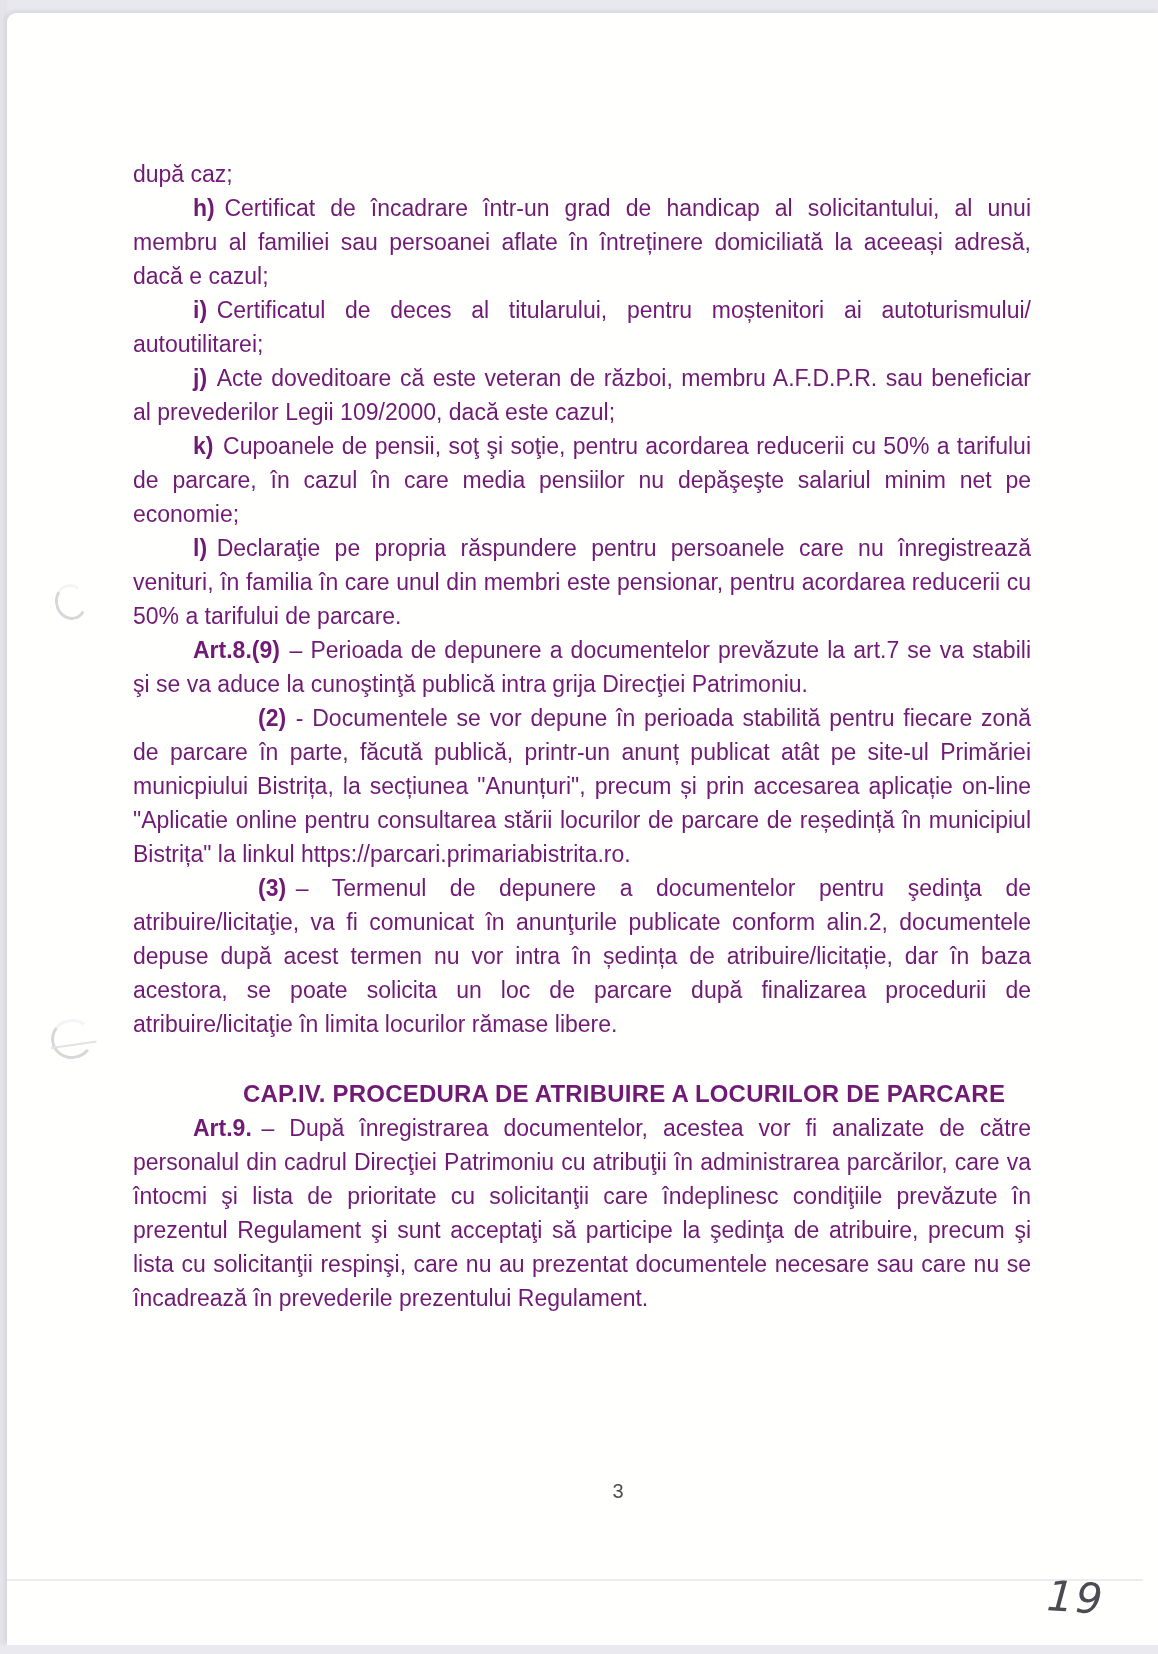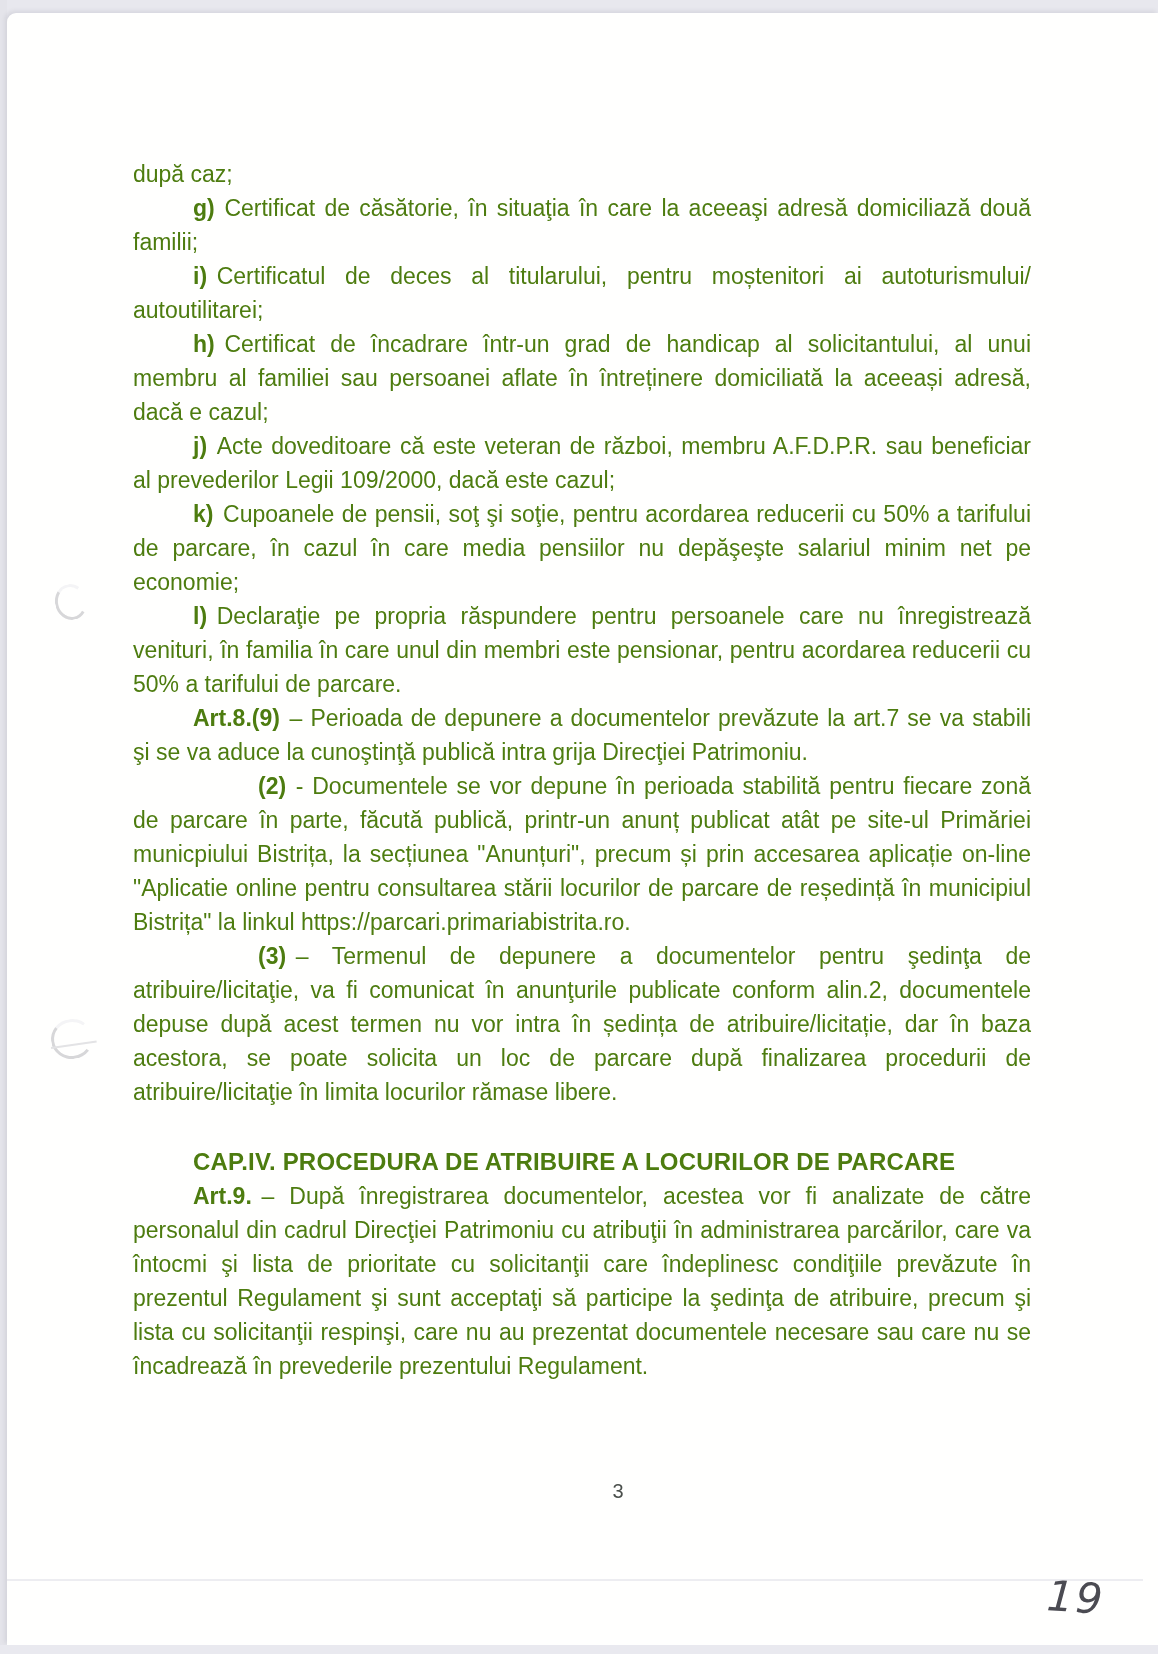--- a/index.html
+++ b/index.html
@@ -9,30 +9,30 @@
     background:#e8e8ee;
     font-family:"Liberation Sans","DejaVu Sans",sans-serif;
   }
   .page{
     position:absolute;left:7px;top:13px;width:1151px;height:1632px;
     background:#fffffe;border-top-left-radius:9px;
     box-shadow:-2px -2px 4px rgba(60,60,80,0.10);
   }
   .textcol{
     position:absolute;left:126px;top:144px;width:898px;
-    font-size:23px;line-height:34px;color:#4d7c0f;
+    font-size:23px;line-height:34px;color:#701a75;
     text-align:justify;
   }
   .textcol p{margin:0;padding:0;}
   .ind1{text-indent:60px;}
   .ind2{text-indent:125px;}
   b.lbl{margin-right:0.42em;}
   .chapter{
-    margin:36px 0 0 60px;font-weight:bold;font-size:24px;line-height:34px;
-    text-align:left;letter-spacing:0.2px;
+    margin:36px 0 0 84px;font-weight:bold;font-size:24px;line-height:34px;
+    text-align:center;letter-spacing:0.2px;
   }
   .chapter span{display:block;}
   .pagenum{
     position:absolute;left:591px;top:1467px;width:40px;
     font-size:20px;color:#4a4f4b;text-align:center;
   }
   .handwritten{
     position:absolute;left:1040px;top:1560px;
     font-family:"DejaVu Sans",sans-serif;font-style:italic;
     font-size:42px;color:#4b4b52;transform:rotate(4deg);
@@ -66,30 +66,27 @@
 
 <div class="page">
 
   <span class="punch punch1"></span>
   <span class="punch punch2"></span>
 
   <div class="textcol">
 
     <p>după caz;</p>
 
+
     <p class="ind1">
-      <b class="lbl">g)</b><span>Certificat de căsătorie, în situaţia în care la aceeaşi adresă domiciliază două familii;</span>
+      <b class="lbl">h)</b><span>Certificat de încadrare într-un grad de handicap al solicitantului, al unui membru al familiei sau persoanei aflate în întreținere domiciliată la aceeași adresă, dacă e cazul;</span>
     </p>
 
     <p class="ind1">
       <b class="lbl">i)</b><span>Certificatul de deces al titularului, pentru moștenitori ai autoturismului/ autoutilitarei;</span>
-    </p>
-
-    <p class="ind1">
-      <b class="lbl">h)</b><span>Certificat de încadrare într-un grad de handicap al solicitantului, al unui membru al familiei sau persoanei aflate în întreținere domiciliată la aceeași adresă, dacă e cazul;</span>
     </p>
 
     <p class="ind1">
       <b class="lbl">j)</b><span>Acte doveditoare că este veteran de război, membru A.F.D.P.R. sau beneficiar al prevederilor Legii 109/2000, dacă este cazul;</span>
     </p>
 
     <p class="ind1">
       <b class="lbl">k)</b><span>Cupoanele de pensii, soţ şi soţie, pentru acordarea reducerii cu 50% a tarifului de parcare, în cazul în care media pensiilor nu depăşeşte salariul minim net pe economie;</span>
     </p>
 

